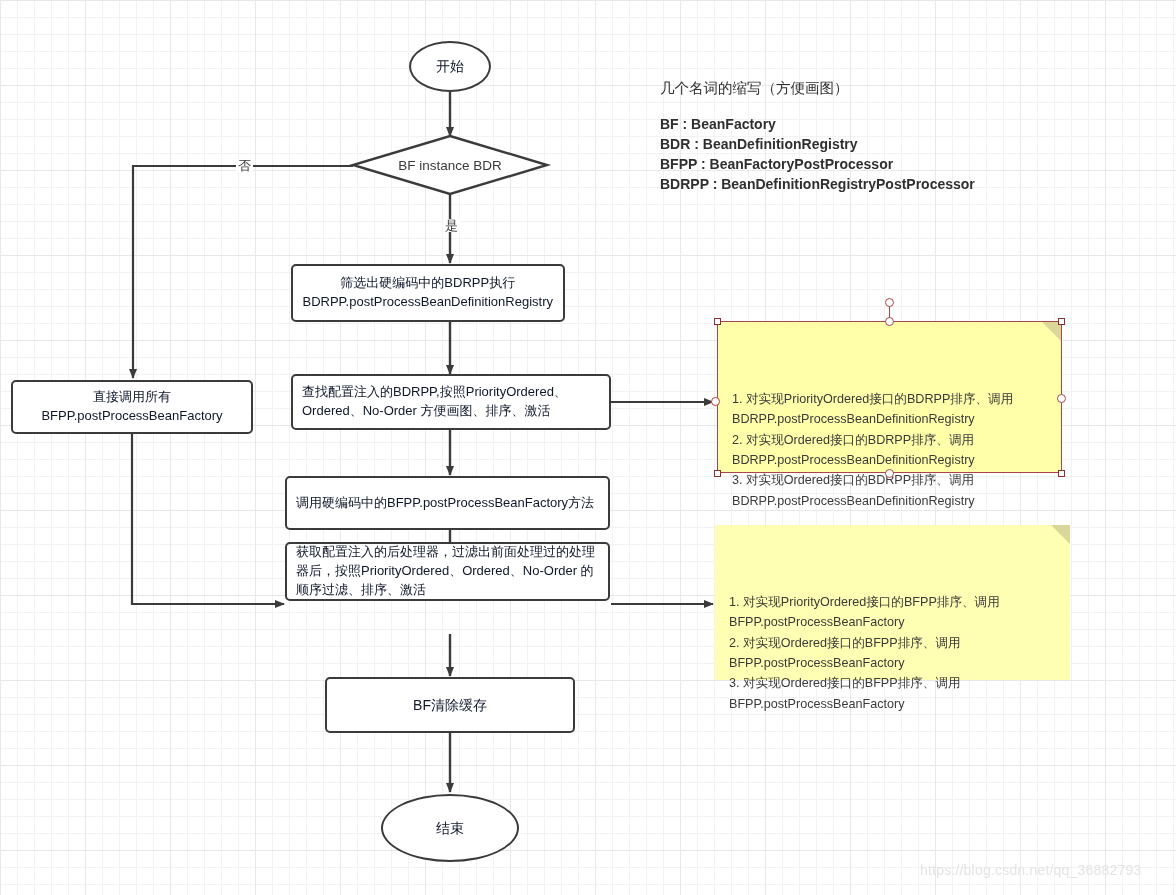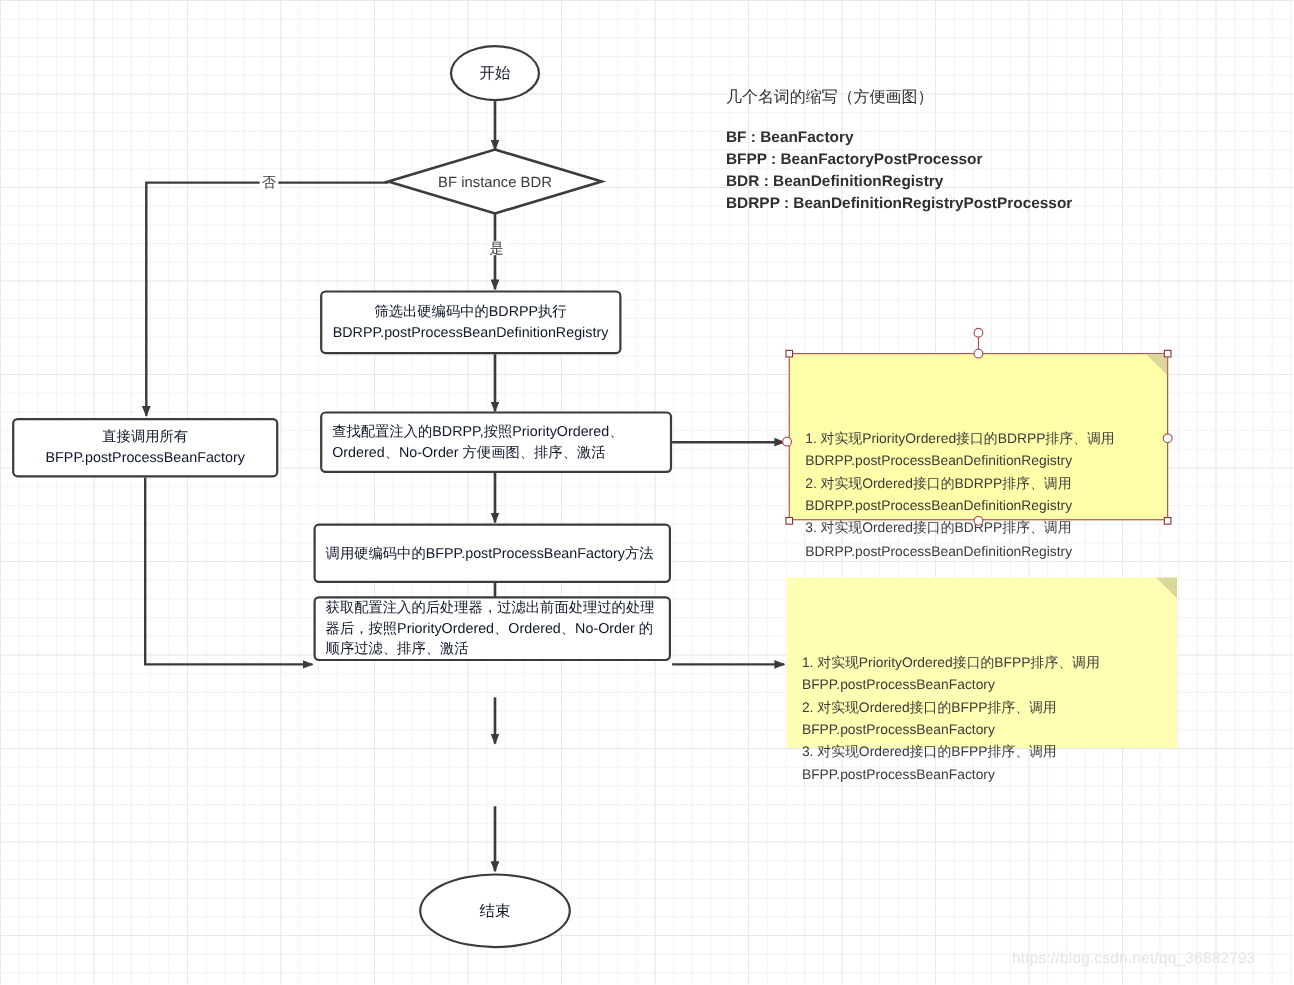--- a/index.html
+++ b/index.html
@@ -172,35 +172,38 @@
   </div>
 
   <div class="node rect left-align" style="left:285px;top:476px;width:325px;height:54px;font-size:13px;">
     <span class="inner">调用硬编码中的BFPP.postProcessBeanFactory方法</span>
   </div>
 
   <div class="node rect left-align" style="left:285px;top:542px;width:325px;height:59px;font-size:13px;">
     <span class="inner">获取配置注入的后处理器，过滤出前面处理过的处理器后，按照PriorityOrdered、Ordered、No-Order 的顺序过滤、排序、激活</span>
   </div>
 
+  <div class="node rect" style="left:325px;top:677px;width:250px;height:56px;font-size:14px;">
+    <span class="inner">BF清除缓存</span>
+  </div>
 
   <div class="node rect" style="left:11px;top:380px;width:242px;height:54px;font-size:13px;">
     <span class="inner" style="white-space:pre-line;">直接调用所有
 BFPP.postProcessBeanFactory</span>
   </div>
 
   <div class="node oval" style="left:381px;top:794px;width:138px;height:68px;font-size:14px;">
     <span class="inner">结束</span>
   </div>
 
   <div id="legend" style="left:660px;top:79px;">
     <div class="legend-title">几个名词的缩写（方便画图）</div>
     <div class="legend-line">BF : BeanFactory</div>
+    <div class="legend-line">BDR : BeanDefinitionRegistry</div>
     <div class="legend-line">BFPP : BeanFactoryPostProcessor</div>
-    <div class="legend-line">BDR : BeanDefinitionRegistry</div>
     <div class="legend-line">BDRPP : BeanDefinitionRegistryPostProcessor</div>
   </div>
 
   <div class="note selected" style="left:717px;top:321px;width:345px;height:152px;">
     <span class="fold"></span>
     <span>1. 对实现PriorityOrdered接口的BDRPP排序、调用
 BDRPP.postProcessBeanDefinitionRegistry
 2. 对实现Ordered接口的BDRPP排序、调用
 BDRPP.postProcessBeanDefinitionRegistry
 3. 对实现Ordered接口的BDRPP排序、调用

